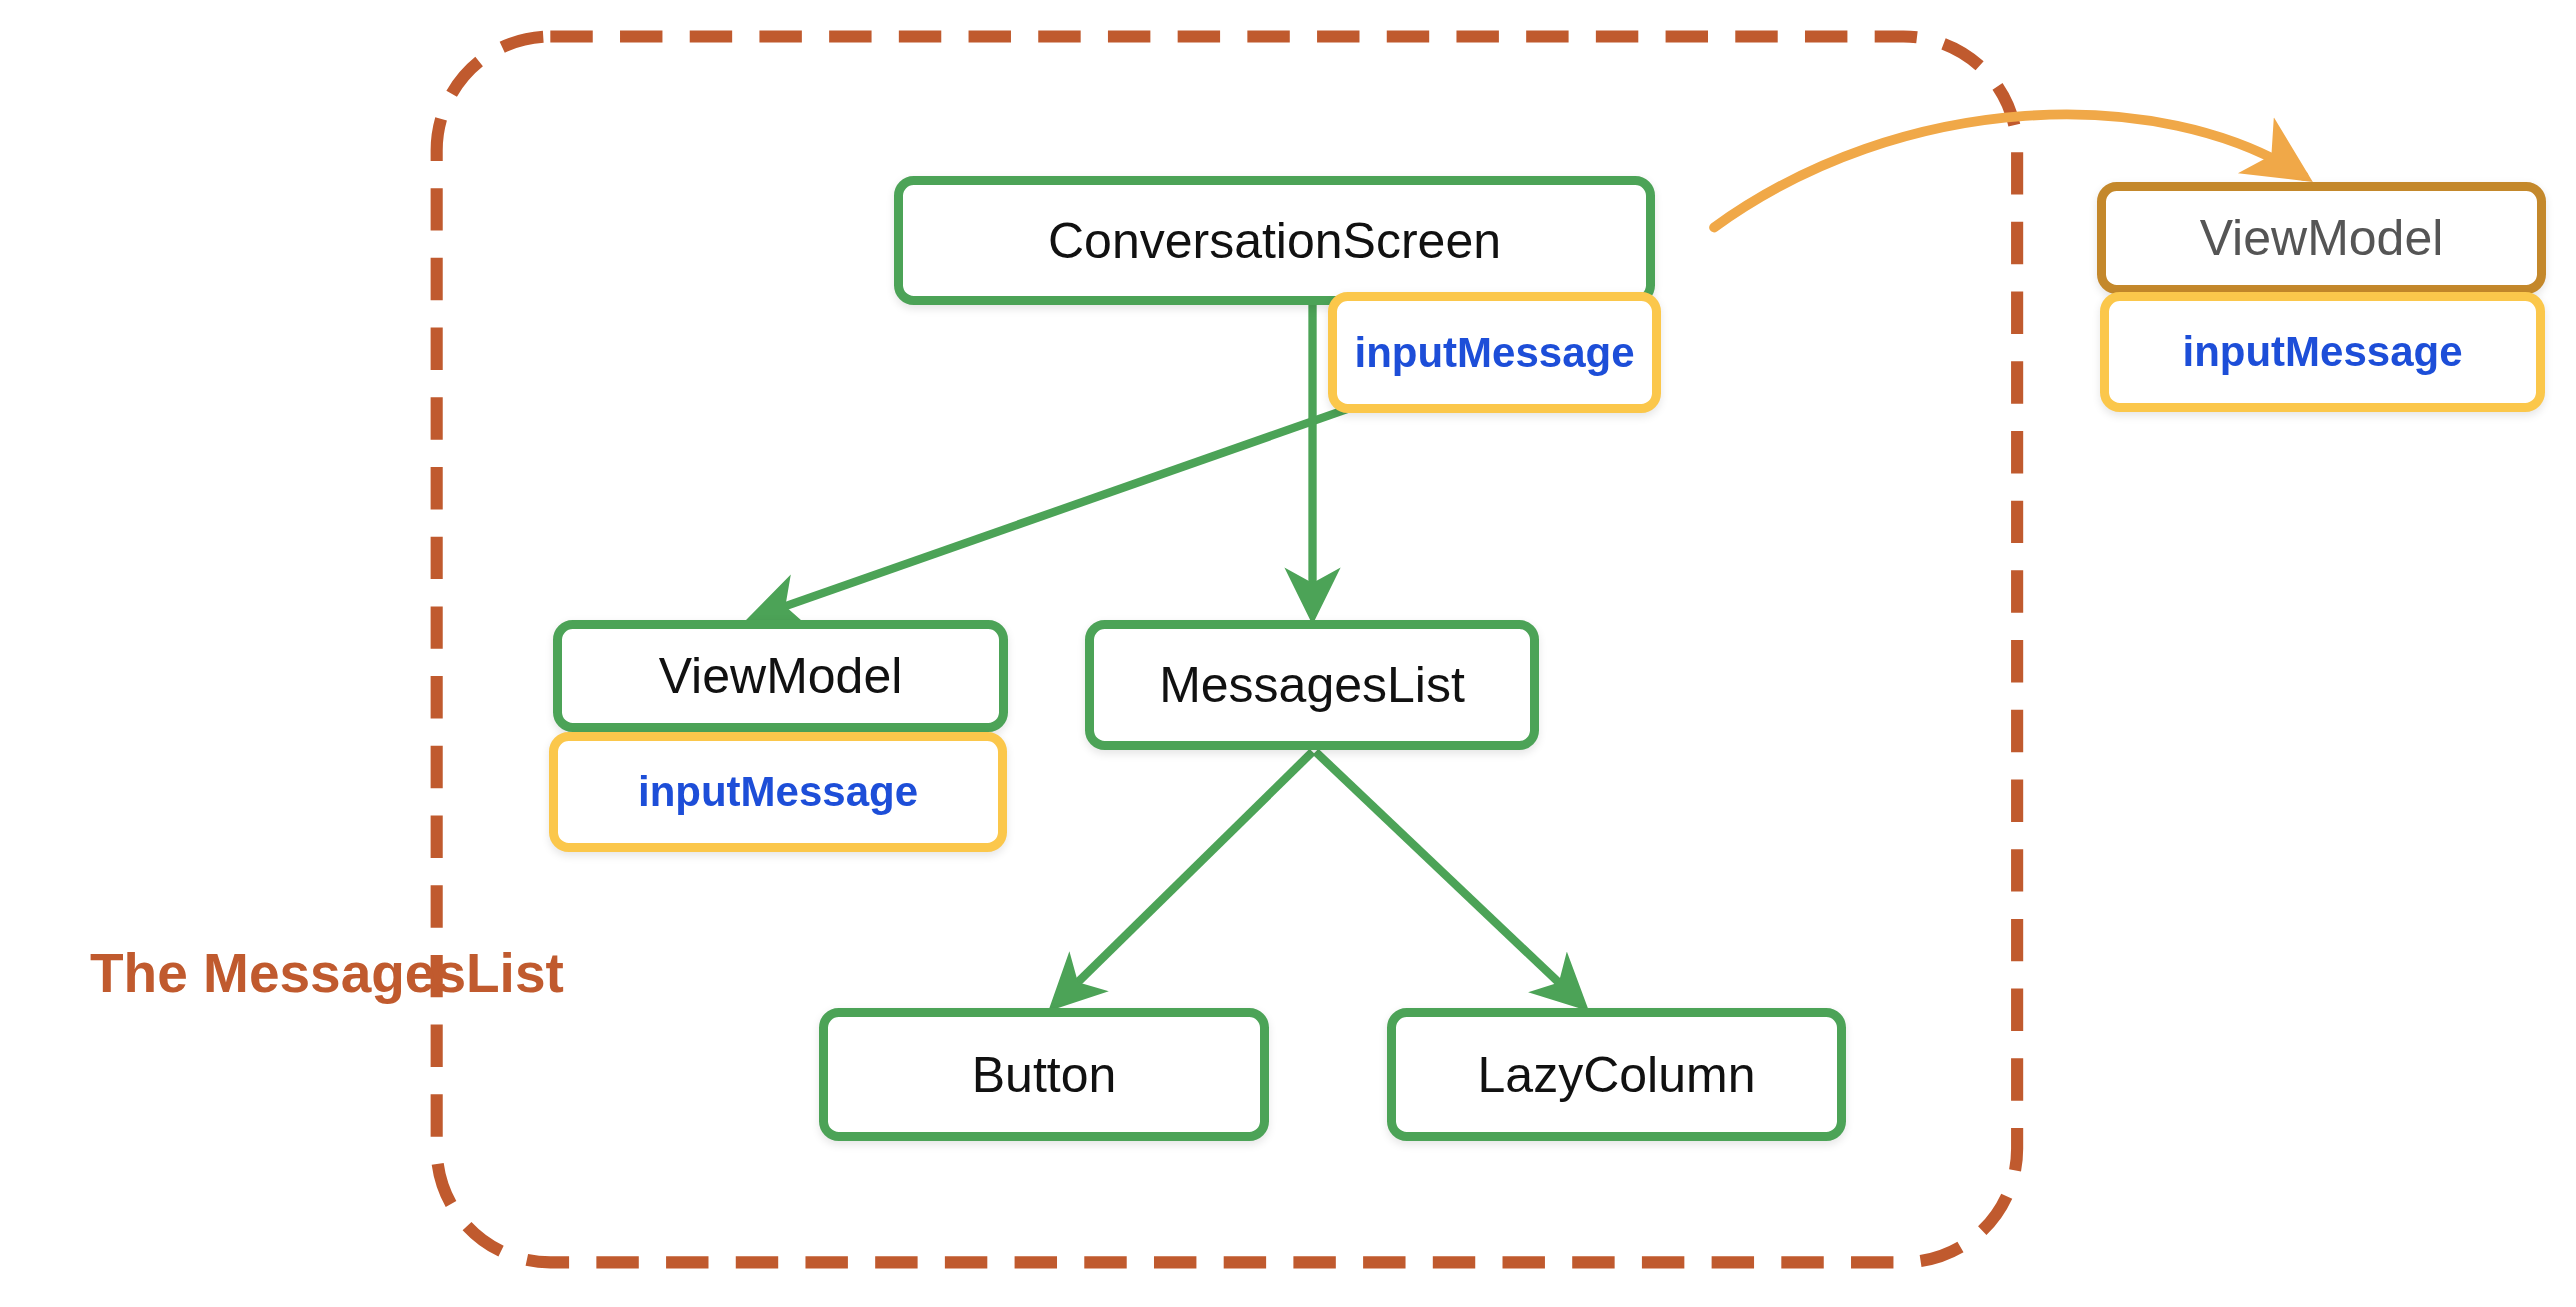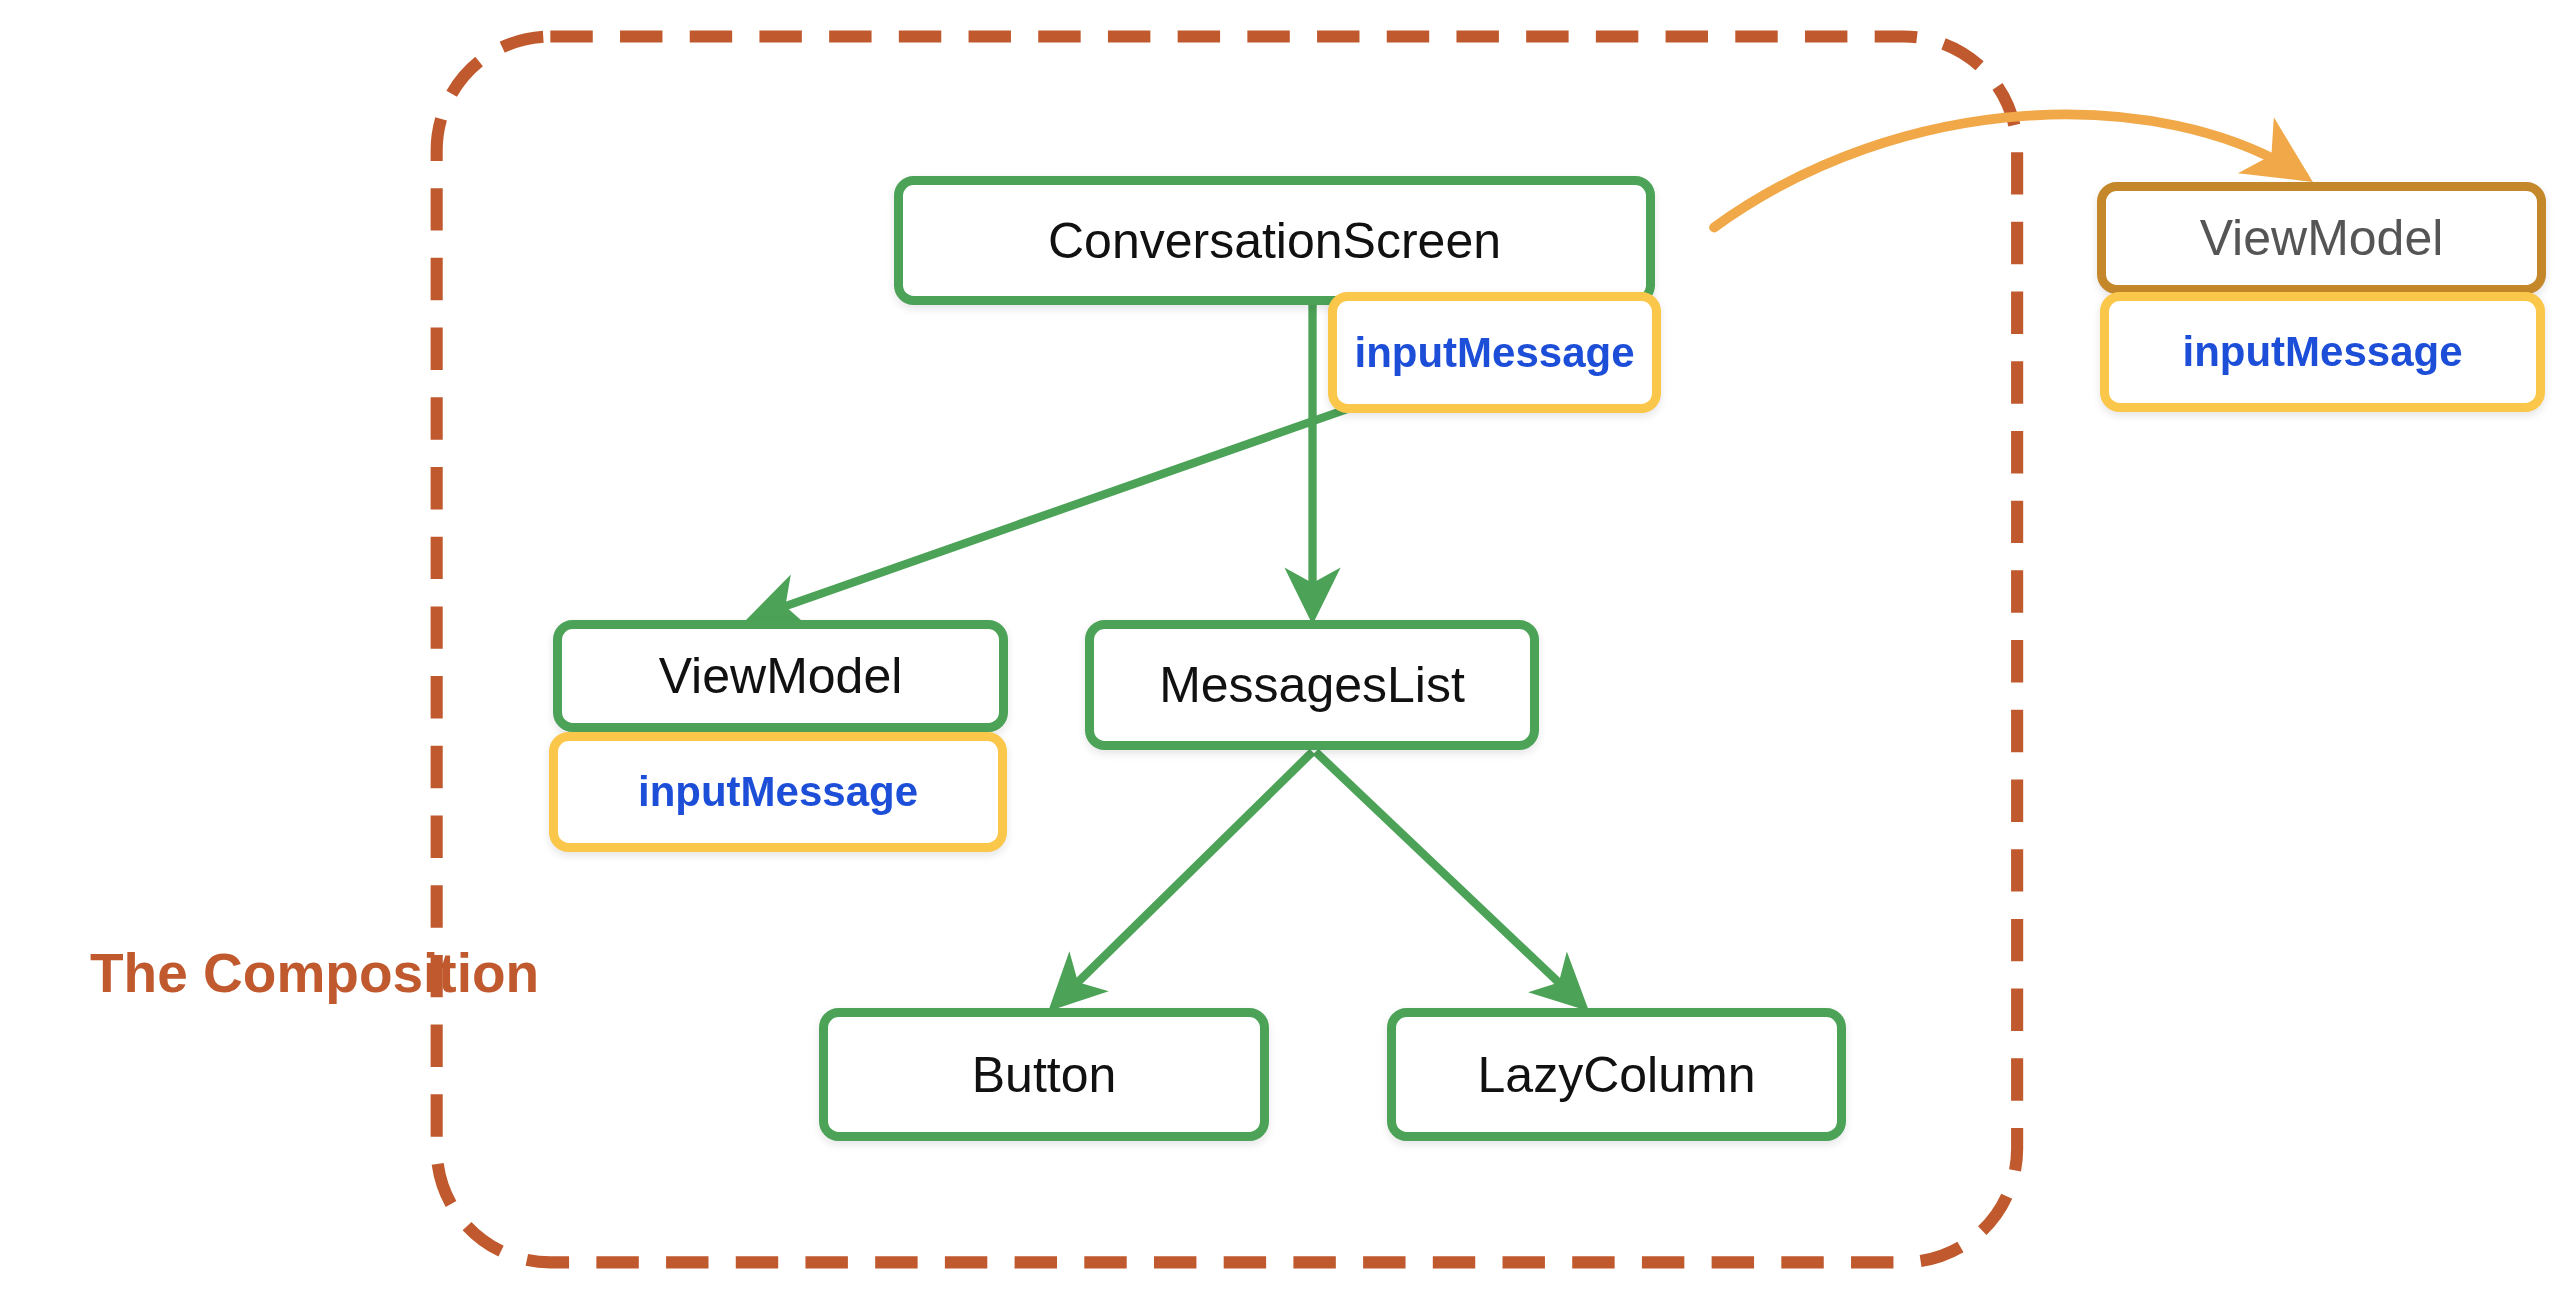--- a/index.html
+++ b/index.html
@@ -155,16 +155,16 @@
   </div>
 
   <div class="node composable" id="node-button">
     <span class="label">Button</span>
   </div>
 
   <div class="node composable" id="node-lazycolumn">
     <span class="label">LazyColumn</span>
   </div>
 
-  <div id="composition-caption">The Composition</div>
+  <div id="composition-caption">The MessagesList</div>
 
 </div>
 
 
 </body></html>

